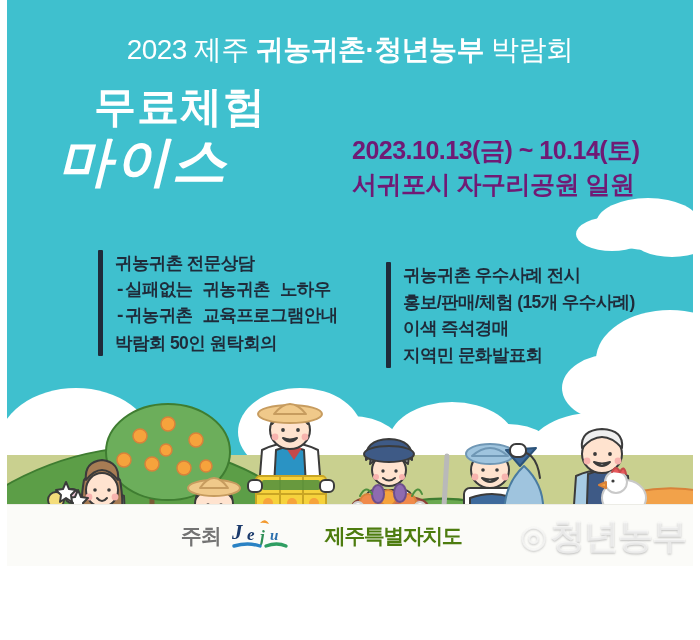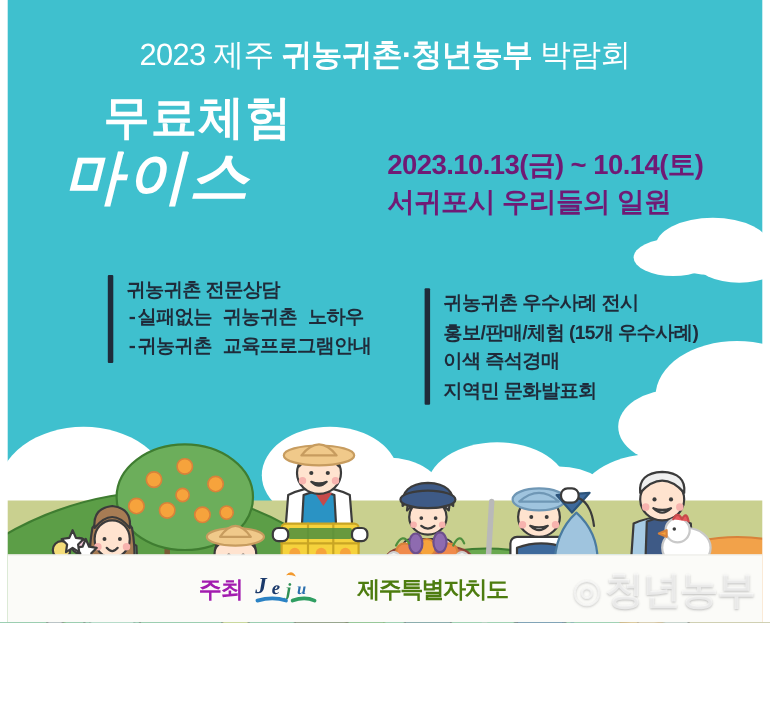--- a/index.html
+++ b/index.html
@@ -78,21 +78,21 @@
   .hill { position: absolute; z-index: 5; }
 
   
   #footer {
     position: absolute; left: 7px; right: 7px; bottom: 0; height: 62px;
     background: #fbfbf8; z-index: 70;
     display: flex; align-items: center; justify-content: center; gap: 16px;
     border-top: 1px solid #ecece6;
   }
   .f-group { display: flex; align-items: center; gap: 9px; }
-  .f-label { font-size: 21px; font-weight: 700; color: #a21caf; letter-spacing: -1px; }
+  .f-label { font-size: 21px; font-weight: 700; color: #737373; letter-spacing: -1px; }
   .f-org   { font-size: 21px; font-weight: 700; color: #4d7c0f; letter-spacing: -1.5px; white-space: nowrap; }
   .f-org-small { font-size: 8px; font-weight: 700; color: #3a3a3a; letter-spacing: -0.5px; white-space: nowrap; display:block; }
   .jeju-logo { display: inline-block; position: relative; width: 86px; height: 34px; }
   .hands-logo { display: inline-block; width: 44px; height: 32px; position: relative; }
   #footer-spacer { width: 42px; }
 
   
   #watermark {
     position: absolute; right: 14px; bottom: 6px; z-index: 90;
     font-size: 35px; font-weight: 700; letter-spacing: -1px;
@@ -343,29 +343,30 @@
     <div class="h-line"><span class="h-thin">2023 제주 </span><span class="h-bold">귀농귀촌·청년농부</span><span class="h-thin"> 박람회</span></div>
   </div>
 
   <div id="bigtitle">
     <span class="t1">무료체험</span>
     <span class="t2">마이스</span>
   </div>
 
   <div id="datebox">
     <div class="d1">2023.10.13(금) ~ 10.14(토)</div>
-    <div class="d2">서귀포시 우리들의 일원</div>
+    <div class="d2">서귀포시 자구리공원 일원</div>
   </div>
 
   <div class="infocol" id="col-left">
     <div class="bar"></div>
     <div class="lines">
       <span class="ln bold">귀농귀촌 전문상담</span>
       <span class="ln reg">-실패없는 귀농귀촌 노하우</span>
       <span class="ln reg">-귀농귀촌 교육프로그램안내</span>
+      <span class="ln bold">박람회 50인 원탁회의</span>
     </div>
   </div>
 
   <div class="infocol" id="col-right">
     <div class="bar"></div>
     <div class="lines">
       <span class="ln bold">귀농귀촌 우수사례 전시</span>
       <span class="ln bold">홍보/판매/체험 (15개 우수사례)</span>
       <span class="ln bold">이색 즉석경매</span>
       <span class="ln bold">지역민 문화발표회</span>

